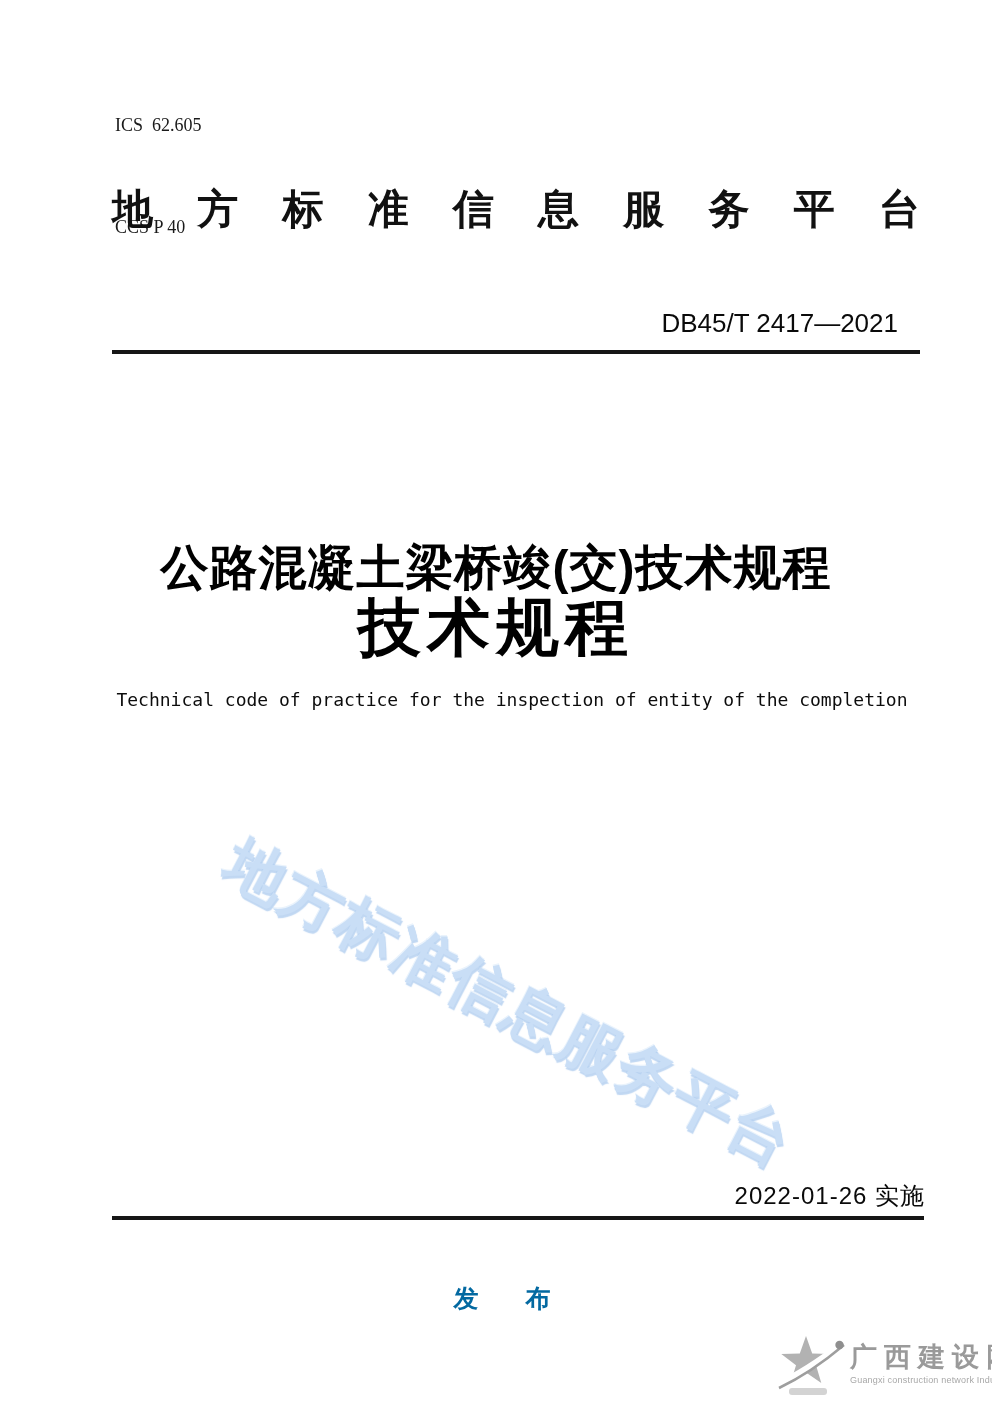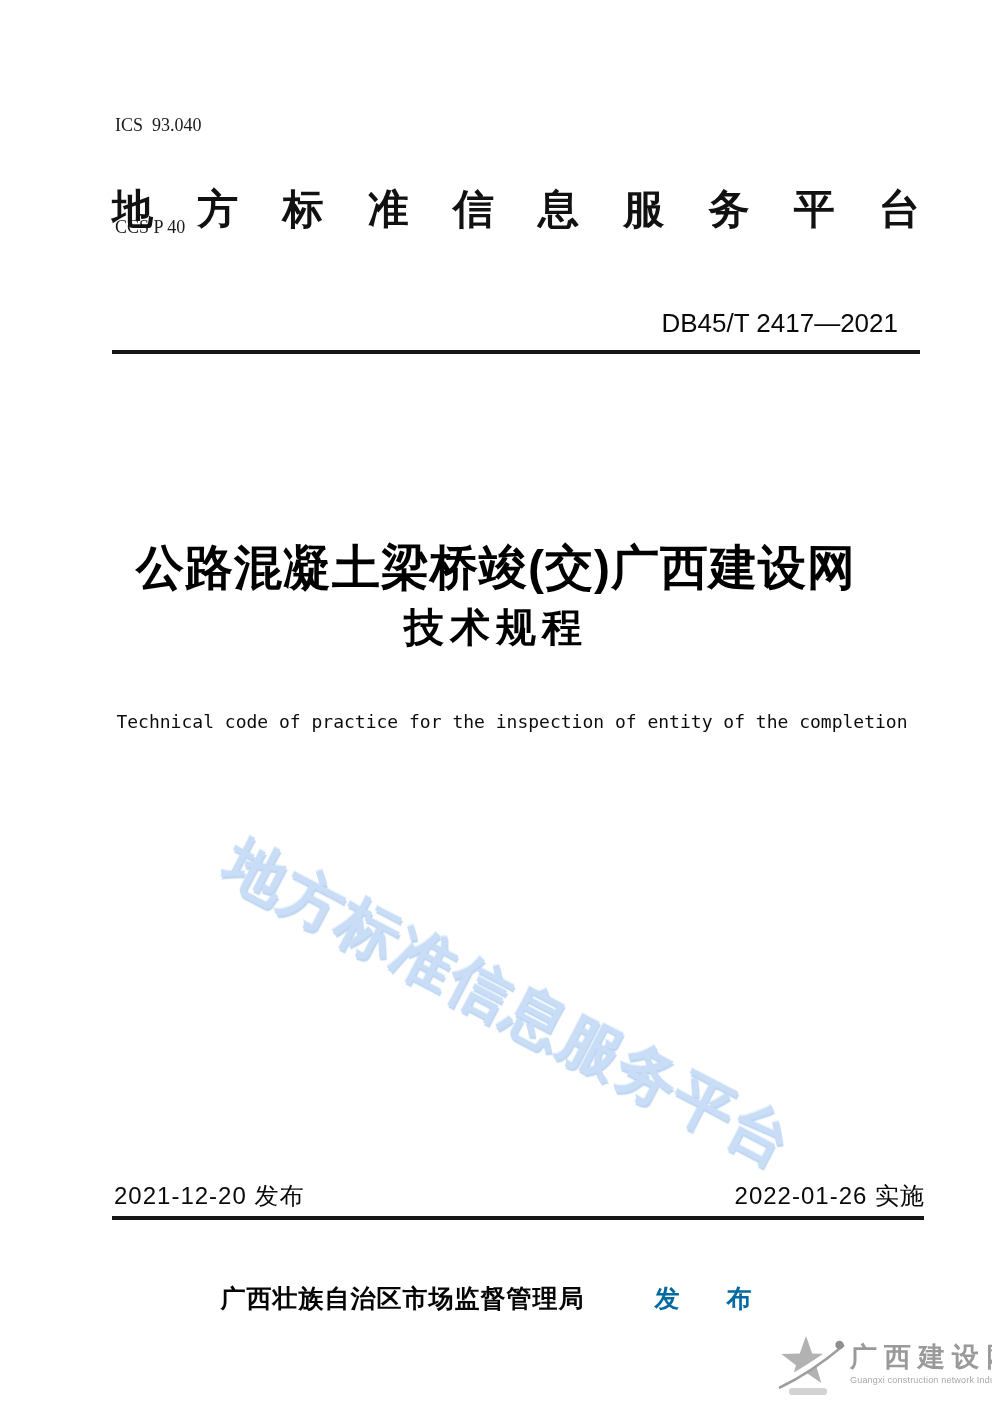--- a/index.html
+++ b/index.html
@@ -28,25 +28,25 @@
   
   .standard-code { position:absolute; top:268px; right:94px;
     font-size:26px; font-weight:500; letter-spacing:0px; color:#0a0a0a;margin-top:40px; }
   .rule { position:absolute; left:112px; height:4px; background:#161616; }
   .rule-top { top:350px; width:808px; }
   .rule-bottom { top:1216px; width:812px; }
   
   .title-block { position:absolute; left:92px; top:538px; width:808px;
     text-align:center; color:#000; }
   .title-cn-1 { font-size:48px; font-weight:700; line-height:60px; letter-spacing:1px; }
-  .title-cn-2 { font-size:40px; font-weight:700; line-height:58px; letter-spacing:6px; }
+  .title-cn-2 { font-size:63px; font-weight:700; line-height:58px; letter-spacing:6px; }
   
   .title-en { position:absolute; left:92px; top:684px; width:840px; text-align:center;
     font-family:"DejaVu Sans Mono", monospace; font-size:18px; line-height:31px;
-    color:#0c0c0c;margin-top:22px; }
+    color:#0c0c0c; }
   
   .watermark { position:absolute; left:248px; top:822px;
     transform:rotate(27.5deg); transform-origin:left top;
     font-size:61px; font-weight:700; letter-spacing:2px; white-space:nowrap;
     color:#c9def6; text-shadow:2px 2px 1px rgba(150,188,233,0.6), -1px -1px 0 #eaf3fc;
     pointer-events:none; }
   
   .date-left { position:absolute; left:114px; top:1180px; font-size:24px;
     letter-spacing:1px; color:#0a0a0a; white-space:pre; }
   .date-right { position:absolute; right:67px; top:1180px; font-size:24px;
@@ -66,49 +66,47 @@
     color:#9a9a9a; line-height:30px; white-space:nowrap; }
   .site-logo-tagline { font-size:9px; color:#a8a8a8; letter-spacing:0.2px;
     margin-top:3px; white-space:nowrap; }
 </style>
 </head>
 <body>
 
 <div class="page">
 
   <div class="ics-block">
-    <div>ICS  93.040</div>
+    <div>ICS  62.605</div>
     <div>CCS P 40</div>
   </div>
 
 
   <div class="standard-type">地方标准信息服务平台</div>
 
   <div class="standard-code">DB45/T 2417—2021</div>
 
   <div class="rule rule-top"></div>
 
   <div class="title-block">
-    <div class="title-cn-1">公路混凝土梁桥竣(交)广西建设网</div>
+    <div class="title-cn-1">公路混凝土梁桥竣(交)技术规程</div>
     <div class="title-cn-2">技术规程</div>
   </div>
 
   <div class="title-en">
     <div>Technical code of practice for the inspection of entity of the completion</div>
   </div>
 
   <div class="watermark">地方标准信息服务平台</div>
 
-  <div class="date-left">2021-12-20 发布</div>
   <div class="date-right">2022-01-26 实施</div>
 
   <div class="rule rule-bottom"></div>
 
   <div class="publisher-row">
-    <span class="publisher-name">广西壮族自治区市场监督管理局</span>
     <span class="publish-action">发 布</span>
   </div>
 
   <div class="site-logo">
     <span>
       <svg width="70" height="68" viewBox="0 0 70 68" aria-hidden="true">
         <path d="M30,4 L36.2,21.5 L54.7,22 L40,33.2 L45.3,51 L30,40.5 L14.7,51 L20,33.2 L5.3,22 L23.8,21.5 Z" fill="#b2b2b2"></path>
         <path d="M2,52 C 22,43 46,27 67,11" stroke="#ffffff" stroke-width="6" fill="none"></path>
         <path d="M3,56 C 24,46 49,29 68,13" stroke="#9e9e9e" stroke-width="2.5" fill="none"></path>
         <circle cx="63.5" cy="13" r="4.2" fill="#8f8f8f"></circle>

